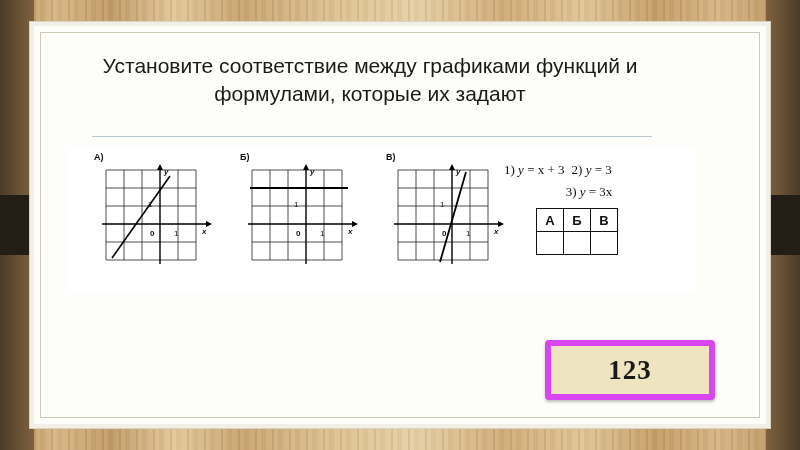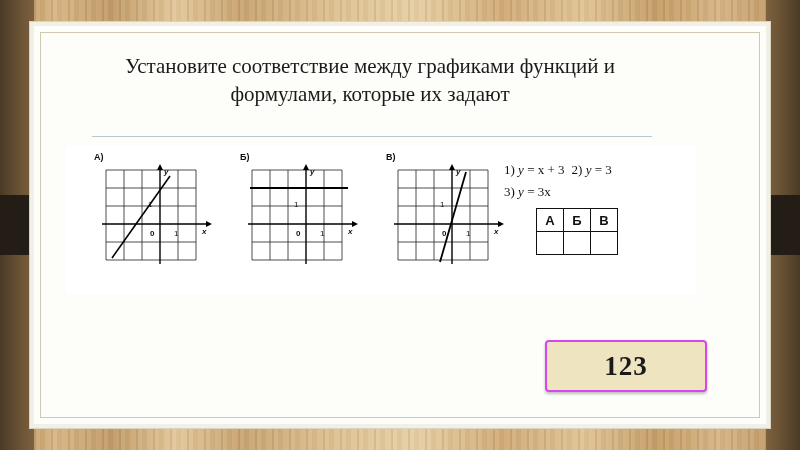--- a/index.html
+++ b/index.html
@@ -82,21 +82,21 @@
     inset: 6px;
     border: 1px solid #cfc9b4;
     box-sizing: border-box;
   }
   .title {
     position: absolute;
     left: 60px;
     top: 52px;
     width: 620px;
     text-align: center;
-    font-family: Liberation Serif, serif;
+    font-family: Liberation Sans, sans-serif;
     font-size: 21px;
     line-height: 1.35;
     color: #1a1a1a;
   }
   .hr {
     position: absolute;
     left: 92px;
     top: 136px;
     width: 560px;
     height: 1px;
@@ -144,21 +144,21 @@
     font-family: "Liberation Serif", serif;
     font-size: 13px;
     color: #111;
   }
   .frow {
     display: flex;
     gap: 7px;
     align-items: baseline;
   }
   .frow.center {
-    justify-content: flex-start;
+    justify-content: center;
     margin-top: 6px;
     padding-right: 20px;
   }
   .fitem {
     white-space: nowrap;
   }
   .fitem i {
     font-style: italic;
   }
   .answer-table {
@@ -181,21 +181,21 @@
   .answer-table td.empty {
     font-weight: normal;
   }
   .answer-box {
     position: absolute;
     left: 545px;
     top: 340px;
     width: 158px;
     height: 48px;
     background: #efe4c0;
-    border: 2px solid #d946ef;
+    border: 6px solid #d946ef;
     border-radius: 4px;
     box-shadow: 0 2px 3px rgba(0,0,0,0.25);
     display: flex;
     align-items: center;
     justify-content: center;
   }
   .answer-box span {
     font-family: "Liberation Serif", serif;
     font-size: 27px;
     font-weight: bold;

